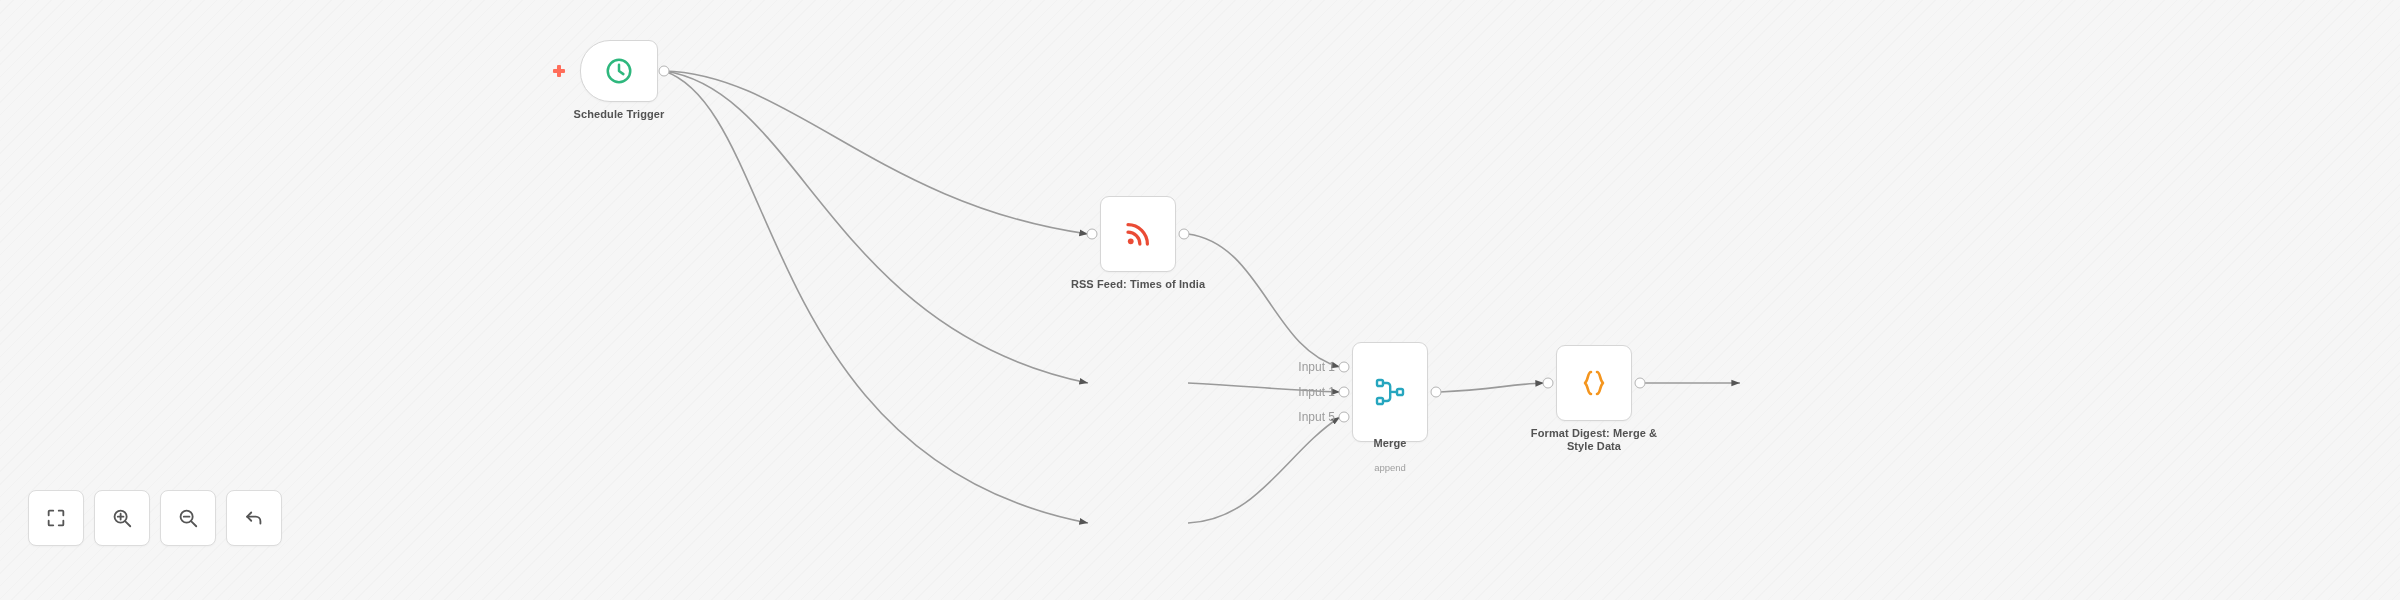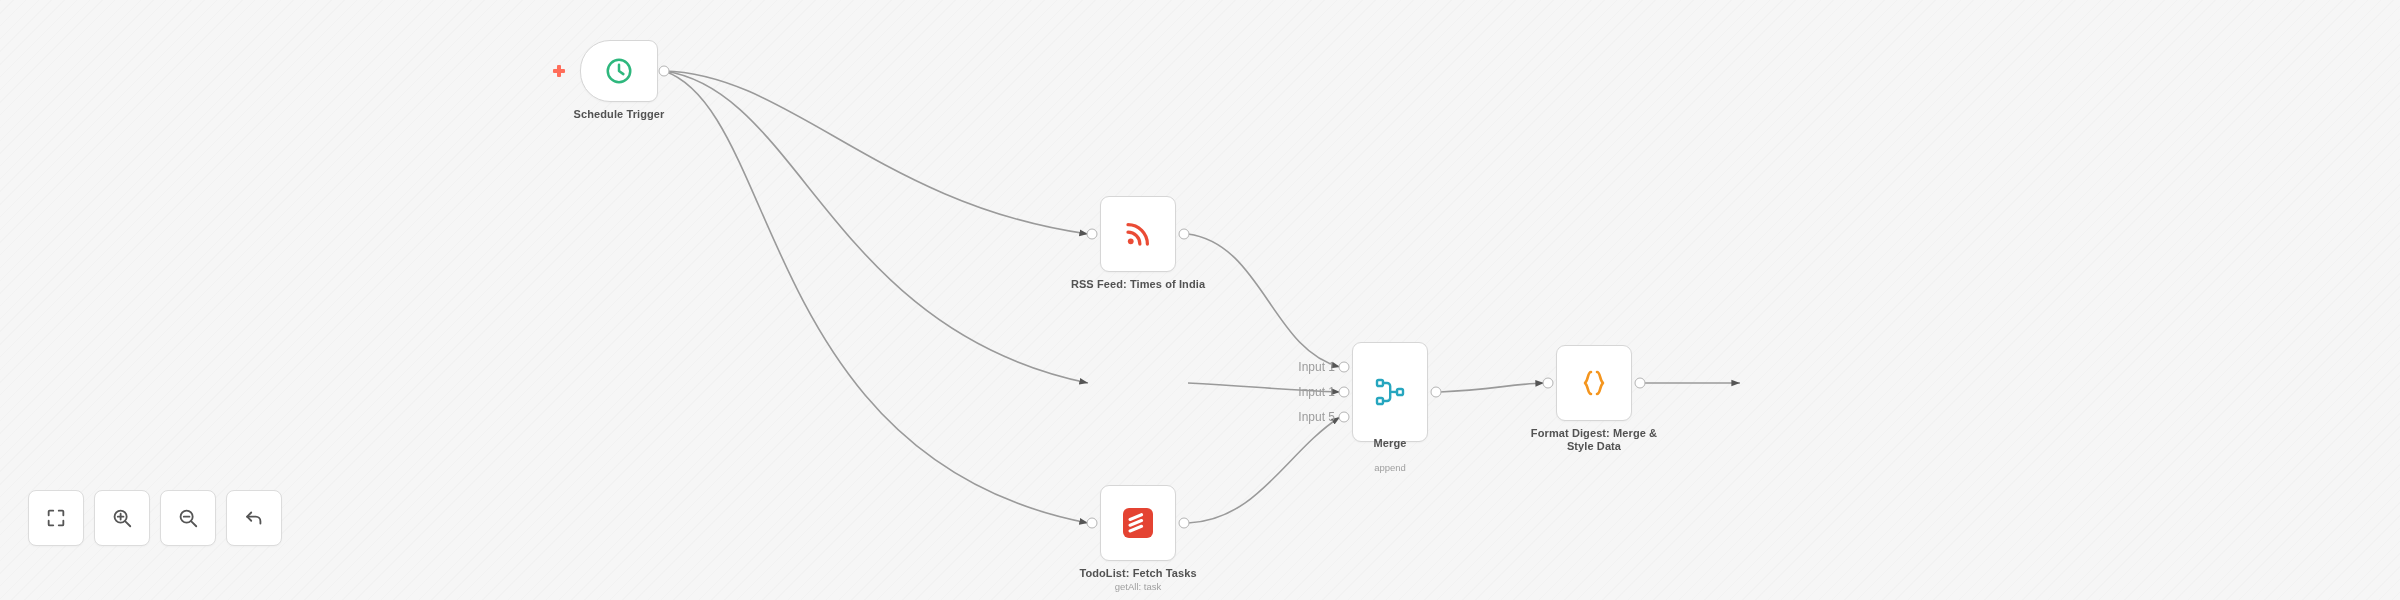--- a/index.html
+++ b/index.html
@@ -221,36 +221,20 @@
           <path d="M4 4.5 a15.5 15.5 0 0 1 15.5 15.5" fill="none" stroke="#ea4b35" stroke-width="2.6" stroke-linecap="round"></path>
         </svg>
       </span>
     </div>
     <span class="port" style="left:-8px; top:38px;"></span>
     <span class="port" style="left:84px; top:38px;"></span>
     <span class="node-label" style="top:82px;">RSS Feed: Times of India</span>
   </div>
 
 
-  <div class="node" style="left:1100px; top:485px; width:76px; height:76px;">
-    <div class="node-box" style="width:76px; height:76px;">
-      <span class="icon-wrap">
-        <svg width="32" height="32" viewBox="0 0 32 32">
-          <rect x="1" y="1" width="30" height="30" rx="6" fill="#e44332"></rect>
-          <path d="M7 11.2 L19 6.2 a1.6 1.6 0 0 1 1.6 2.7 L8.6 13.9 a1.6 1.6 0 0 1 -1.6 -2.7 Z" fill="#ffffff"></path>
-          <path d="M7 17 L19 12 a1.6 1.6 0 0 1 1.6 2.7 L8.6 19.7 a1.6 1.6 0 0 1 -1.6 -2.7 Z" fill="#ffffff"></path>
-          <path d="M7 22.8 L19 17.8 a1.6 1.6 0 0 1 1.6 2.7 L8.6 25.5 a1.6 1.6 0 0 1 -1.6 -2.7 Z" fill="#ffffff"></path>
-        </svg>
-      </span>
-    </div>
-    <span class="port" style="left:-8px; top:38px;"></span>
-    <span class="port" style="left:84px; top:38px;"></span>
-    <span class="node-label" style="top:82px;">TodoList: Fetch Tasks</span>
-    <span class="node-sublabel" style="top:96px;">getAll: task</span>
-  </div>
 
   <div class="node" style="left:1352px; top:342px; width:76px; height:100px;">
     <div class="node-box" style="width:76px; height:100px;">
       <span class="icon-wrap">
         <svg width="32" height="32" viewBox="0 0 32 32">
           <rect x="3" y="4" width="6" height="6" rx="1.6" fill="none" stroke="#27a6bf" stroke-width="2.4"></rect>
           <rect x="3" y="22" width="6" height="6" rx="1.6" fill="none" stroke="#27a6bf" stroke-width="2.4"></rect>
           <rect x="23" y="13" width="6" height="6" rx="1.6" fill="none" stroke="#27a6bf" stroke-width="2.4"></rect>
           <path d="M9 7 L14 7 a3 3 0 0 1 3 3 L17 22 a3 3 0 0 0 3 3 L23 25" fill="none" stroke="#27a6bf" stroke-width="2.4" stroke-linecap="round" style="display:none"></path>
           <path d="M9 7 L13 7 a3.2 3.2 0 0 1 3.2 3.2 L16.2 15.8 a0 0 0 0 0 0 0 L23 16" fill="none" stroke="#27a6bf" stroke-width="2.4" stroke-linecap="round" stroke-linejoin="round"></path>

